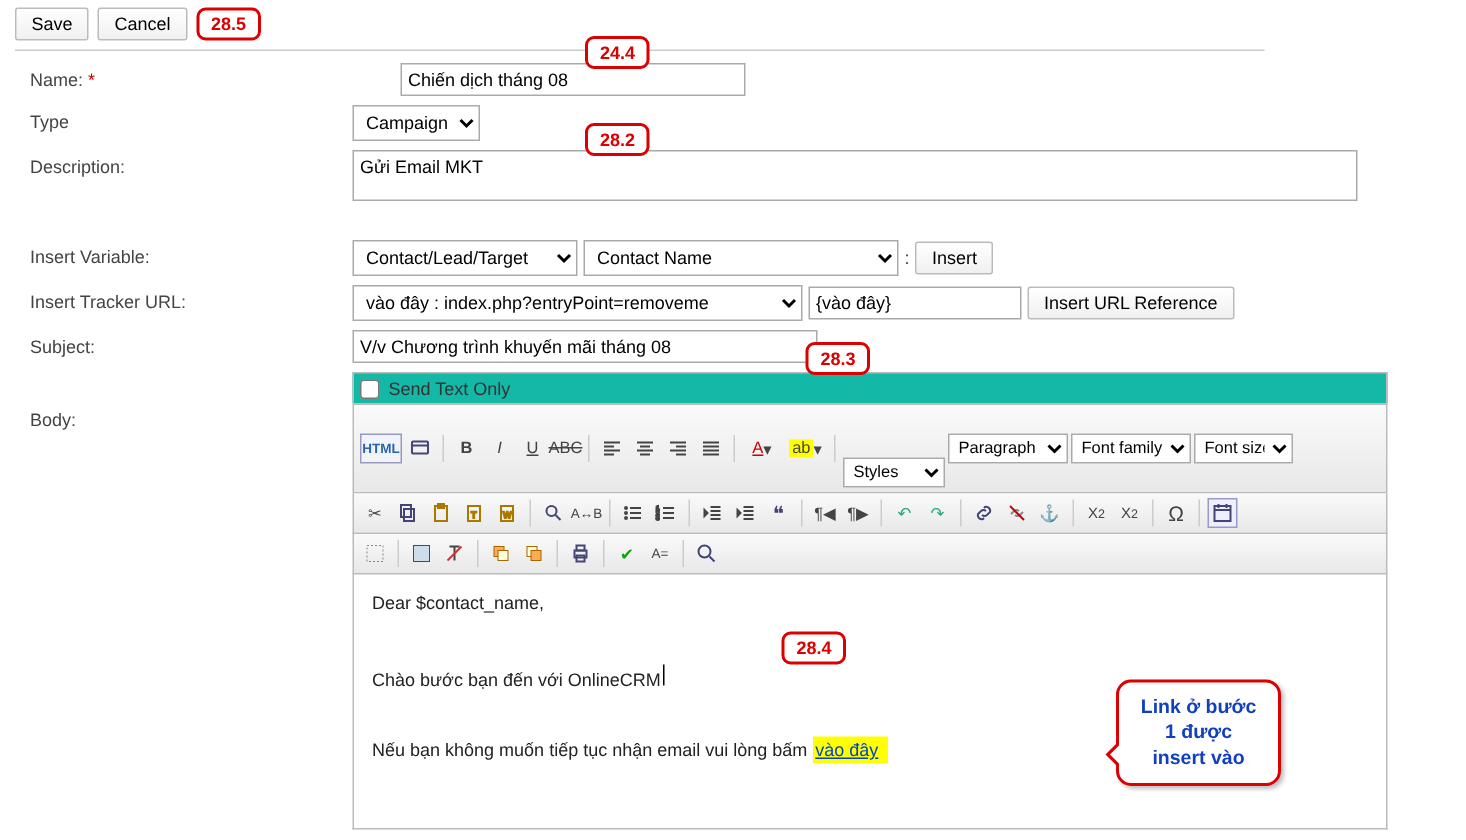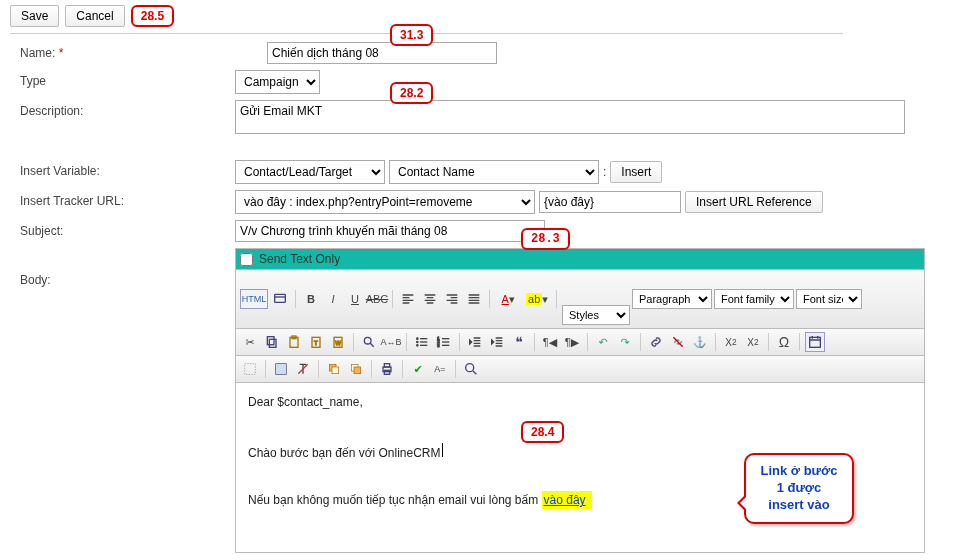--- a/index.html
+++ b/index.html
@@ -70,21 +70,21 @@
   font-size: 11px; color: #444;
   border: 1px solid transparent;
   cursor: pointer;
 }
 .tb-sep { width: 1px; height: 18px; background: #ccc; margin: 0 3px; }
 .tb-sel { font-size: 11px; height: 20px; padding: 0 2px; }
 .tb-sel.styles { width: 68px; margin-top: 32px; }
 .tb-sel.para { width: 80px; }
 .tb-sel.ff { width: 80px; }
 .tb-sel.fs { width: 66px; }
-.tb-btn.html { width: 28px; font-size: 9px; color: #2a63a8; font-weight: normal; border: 1px solid #99b; background: #f0f4fa; text-align: center; }
+.tb-btn.html { width: 28px; font-size: 9px; color: #2a63a8; font-weight: bold; border: 1px solid #99b; background: #f0f4fa; text-align: center; }
 .editor-body {
   border: 1px solid #bbb;
   border-top: none;
   min-height: 170px;
   padding: 12px;
   font-size: 12px;
   color: #222;
   position: relative;
 }
 .editor-body p { margin: 0 0 32px 0; line-height: 1.3; }
@@ -135,21 +135,21 @@
     <button class="btn">Cancel</button>
     <span class="callout">28.5</span>
   </div>
   <hr class="sep">
 
   <div class="row rel">
     <div class="lbl"><span>Name:</span> <span class="req">*</span></div>
     <div class="ctl">
       <input type="text" class="name-field" value="Chiến dịch tháng 08" style="">
     </div>
-    <span class="callout callout-float" style="left:380px; top:-18px;">31.3</span>
+    <span class="callout callout-float" style="left:380px; top:-18px;">24.4</span>
   </div>
 
   <div class="row">
     <div class="lbl">Type</div>
     <div class="ctl">
       <select class="type-sel">
         <option>Campaign</option>
       </select>
     </div>
   </div>
@@ -181,21 +181,21 @@
       <input type="text" class="url-txt" value="{vào đây}" style="">
       <button class="btn" style="font-size:12px;">Insert URL Reference</button>
     </div>
   </div>
 
   <div class="row rel">
     <div class="lbl">Subject:</div>
     <div class="ctl">
       <input type="text" class="subj-txt" value="V/v Chương trình khuyến mãi tháng 08" style="">
     </div>
-    <span class="callout callout-float" style="left:511px; top:8px;font-family:Liberation Mono, monospace;">28.3</span>
+    <span class="callout callout-float" style="left:527px; top:8px;">28.3</span>
   </div>
 
   <div class="row" style="margin-bottom:0;">
     <div class="lbl"></div>
     <div class="ctl">
       <div class="editor-wrap">
         <div class="send-row">
           <input type="checkbox" class="chk" style="">
           <span>Send Text Only</span>
         </div>

